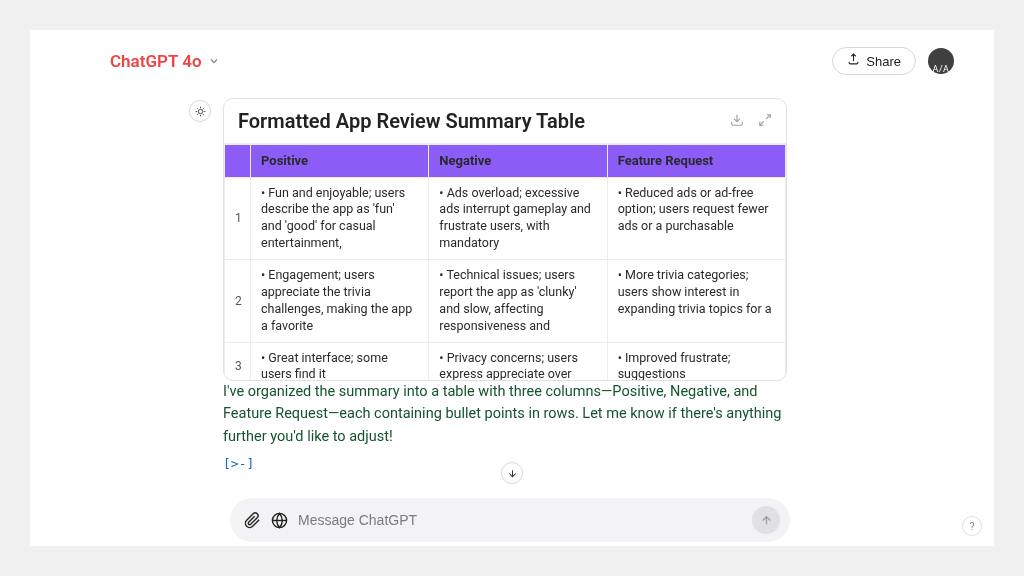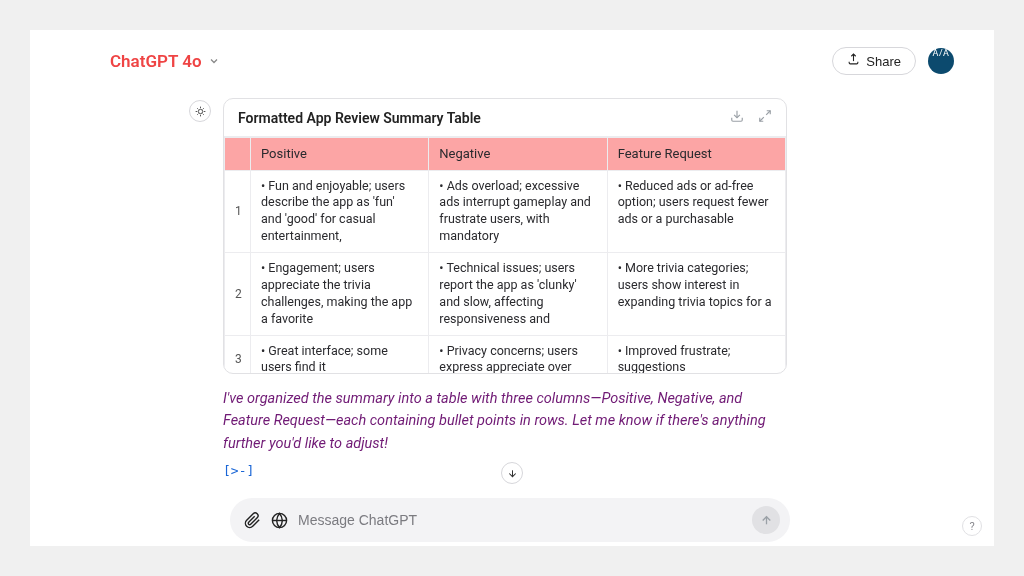--- a/index.html
+++ b/index.html
@@ -47,25 +47,25 @@
     background: #fff;
     border-radius: 18px;
     padding: 5px 14px;
     font-size: 13px;
     color: #222;
     cursor: pointer;
   }
   .avatar {
     width: 26px; height: 26px;
     border-radius: 50%;
-    background: #0c4a6e;
+    background: #404040;
     color: #fff;
     font-size: 9px;
     display: flex;
-    align-items: flex-start;
+    align-items: flex-end;
     justify-content: center;
     letter-spacing: 0.5px;
   }
   .content-area {
     flex: 1;
     position: relative;
     overflow: hidden;
   }
   .conversation {
     position: absolute;
@@ -102,21 +102,21 @@
     background: #fff;
   }
   .card-header {
     display: flex;
     align-items: center;
     justify-content: space-between;
     padding: 10px 14px;
     border-bottom: 1px solid #ececef;
   }
   .card-title {
-    font-size: 14px;
+    font-size: 20px;
     font-weight: 600;
     color: #222;
   }
   .card-actions { display: flex; gap: 14px; color: #9aa0a6; }
   .card-actions span { cursor: pointer; font-size: 13px; }
   .table-wrap {
     position: relative;
     max-height: 236px;
     overflow: hidden;
   }
@@ -135,38 +135,36 @@
     table-layout: fixed;
   }
   th, td {
     border: 1px solid #ececef;
     padding: 7px 10px;
     vertical-align: top;
     text-align: left;
     line-height: 1.35;
   }
   th {
-    font-weight: 400;
-    background: #fca5a5;
+    font-weight: 700;
+    background: #8b5cf6;
     font-size: 13px;
     margin-top: 16px;
   }
   col.rownum { width: 26px; }
   td.rownum-cell {
     text-align: center;
     vertical-align: middle;
     color: #555;
     font-size: 12px;
   }
   .msg-text {
     font-size: 14.5px;
-    color: #701a75;
+    color: #14532d;
     line-height: 1.55;
-    margin-top: 14px;
-    font-style: italic;
   }
   .code-link {
     color: #1a66d6;
     font-size: 13px;
     margin-top: 8px;
     display: inline-block;
     font-family: "SFMono-Regular", Consolas, monospace;
   }
   .scroll-down {
     position: absolute;

